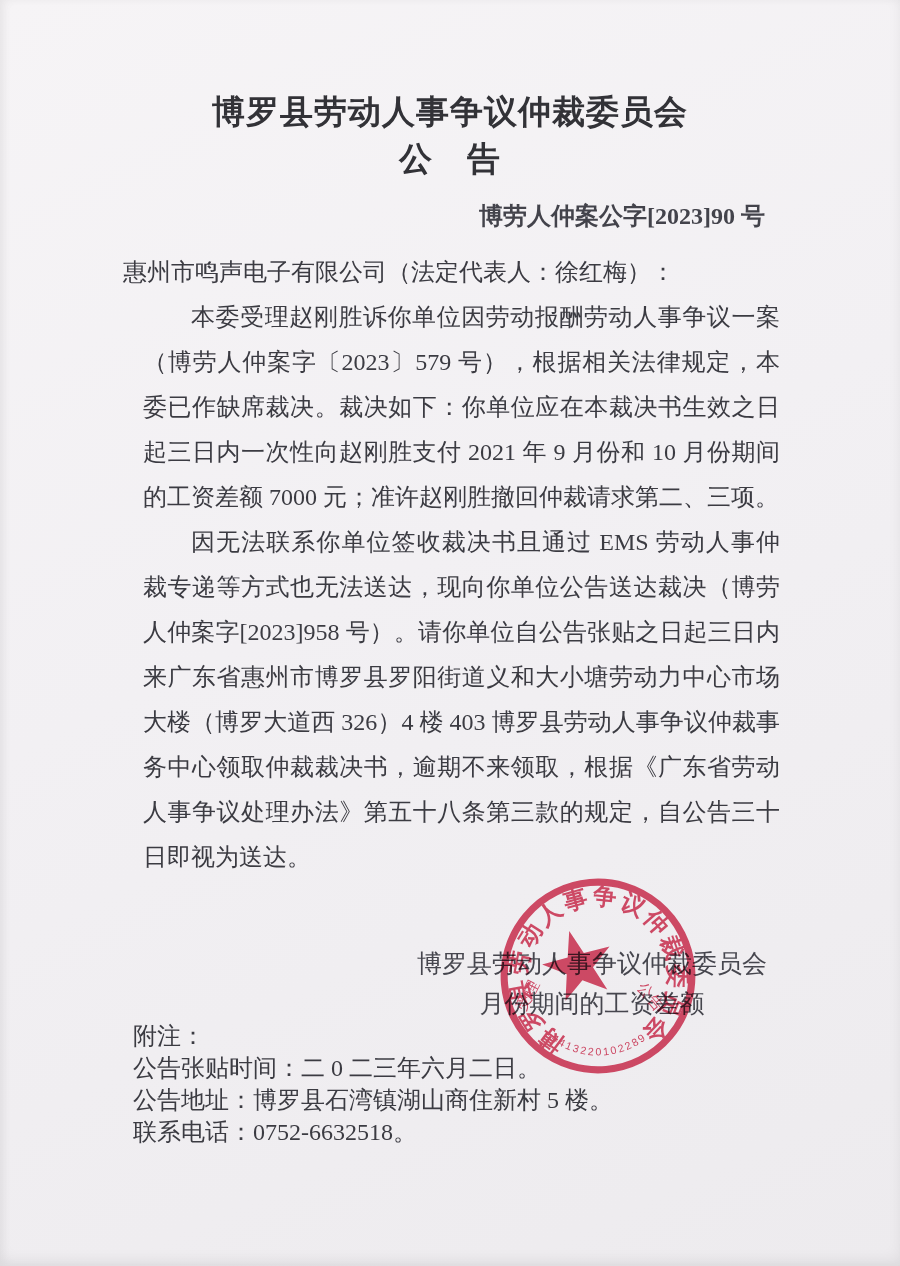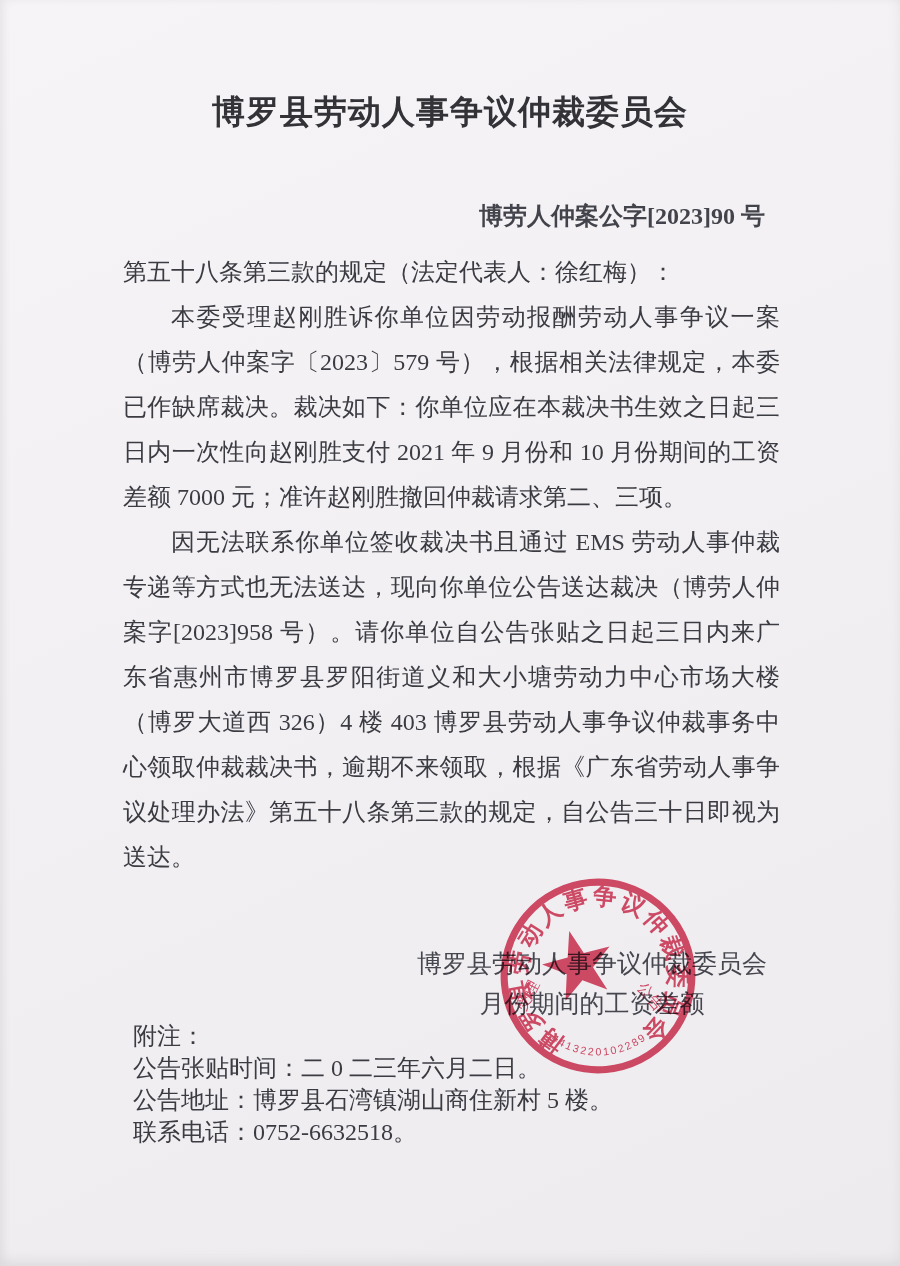--- a/index.html
+++ b/index.html
@@ -27,21 +27,21 @@
     color:#43434b;
     font-weight:bold;
   }
   .content{
     position:absolute;top:250px;left:123px;width:657px;
     font-size:24px;line-height:45px;
     text-align:justify;
     color:#3b3b42;
   }
   .content p{margin:0;}
-  .content p.indent{text-indent:2em;}
+  .content p.indent{text-indent:2em;margin-left:20px;}
   .signature{
     position:absolute;top:944px;right:133px;
     text-align:center;
     font-size:25px;line-height:40px;
     color:#46464e;
   }
   .notes{
     position:absolute;top:1020px;left:133px;
     font-size:24px;line-height:32px;
     color:#3b3b42;
@@ -58,26 +58,27 @@
   .stamp text{fill:#d8405f;}
   .stamp .ring-text{font-family:"Liberation Sans","DejaVu Sans",sans-serif;font-weight:700;}
 </style>
 </head>
 <body>
 
 <div class="page">
 
   <div class="title-block">
     <div>博罗县劳动人事争议仲裁委员会</div>
+    <div>公　告</div>
   </div>
 
   <div class="doc-number">博劳人仲案公字[2023]90 号</div>
 
   <div class="content">
-    <p>第五十八条第三款的规定（法定代表人：徐红梅）：</p>
+    <p>惠州市鸣声电子有限公司（法定代表人：徐红梅）：</p>
     <p class="indent">本委受理赵刚胜诉你单位因劳动报酬劳动人事争议一案（博劳人仲案字〔2023〕579 号），根据相关法律规定，本委已作缺席裁决。裁决如下：你单位应在本裁决书生效之日起三日内一次性向赵刚胜支付 2021 年 9 月份和 10 月份期间的工资差额 7000 元；准许赵刚胜撤回仲裁请求第二、三项。</p>
     <p class="indent">因无法联系你单位签收裁决书且通过 EMS 劳动人事仲裁专递等方式也无法送达，现向你单位公告送达裁决（博劳人仲案字[2023]958 号）。请你单位自公告张贴之日起三日内来广东省惠州市博罗县罗阳街道义和大小塘劳动力中心市场大楼（博罗大道西 326）4 楼 403 博罗县劳动人事争议仲裁事务中心领取仲裁裁决书，逾期不来领取，根据《广东省劳动人事争议处理办法》第五十八条第三款的规定，自公告三十日即视为送达。</p>
   </div>
 
   <div class="signature">
     <div>博罗县劳动人事争议仲裁委员会</div>
     <div>月份期间的工资差额</div>
   </div>
 
   <div class="notes">

